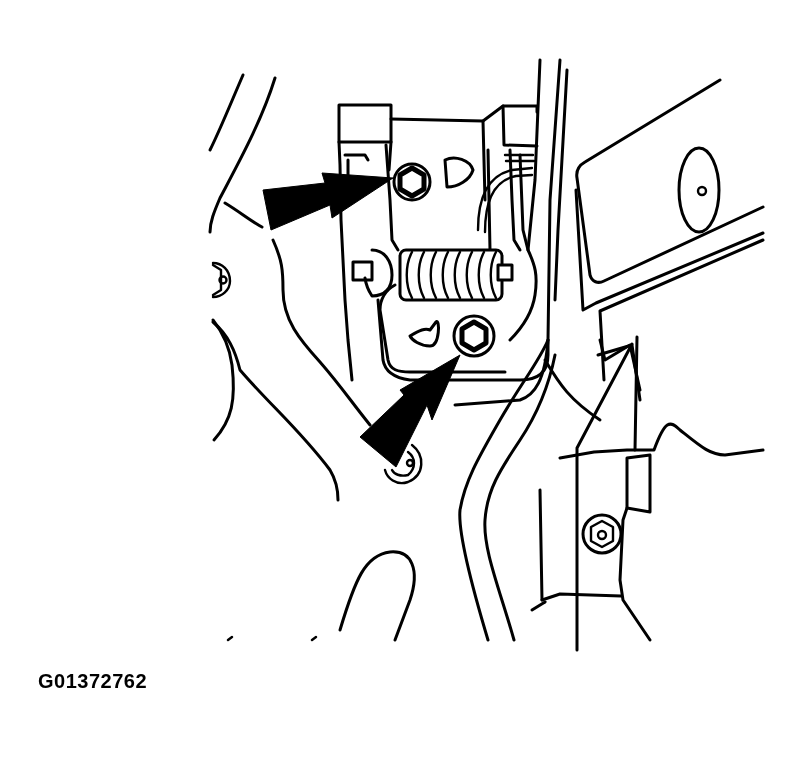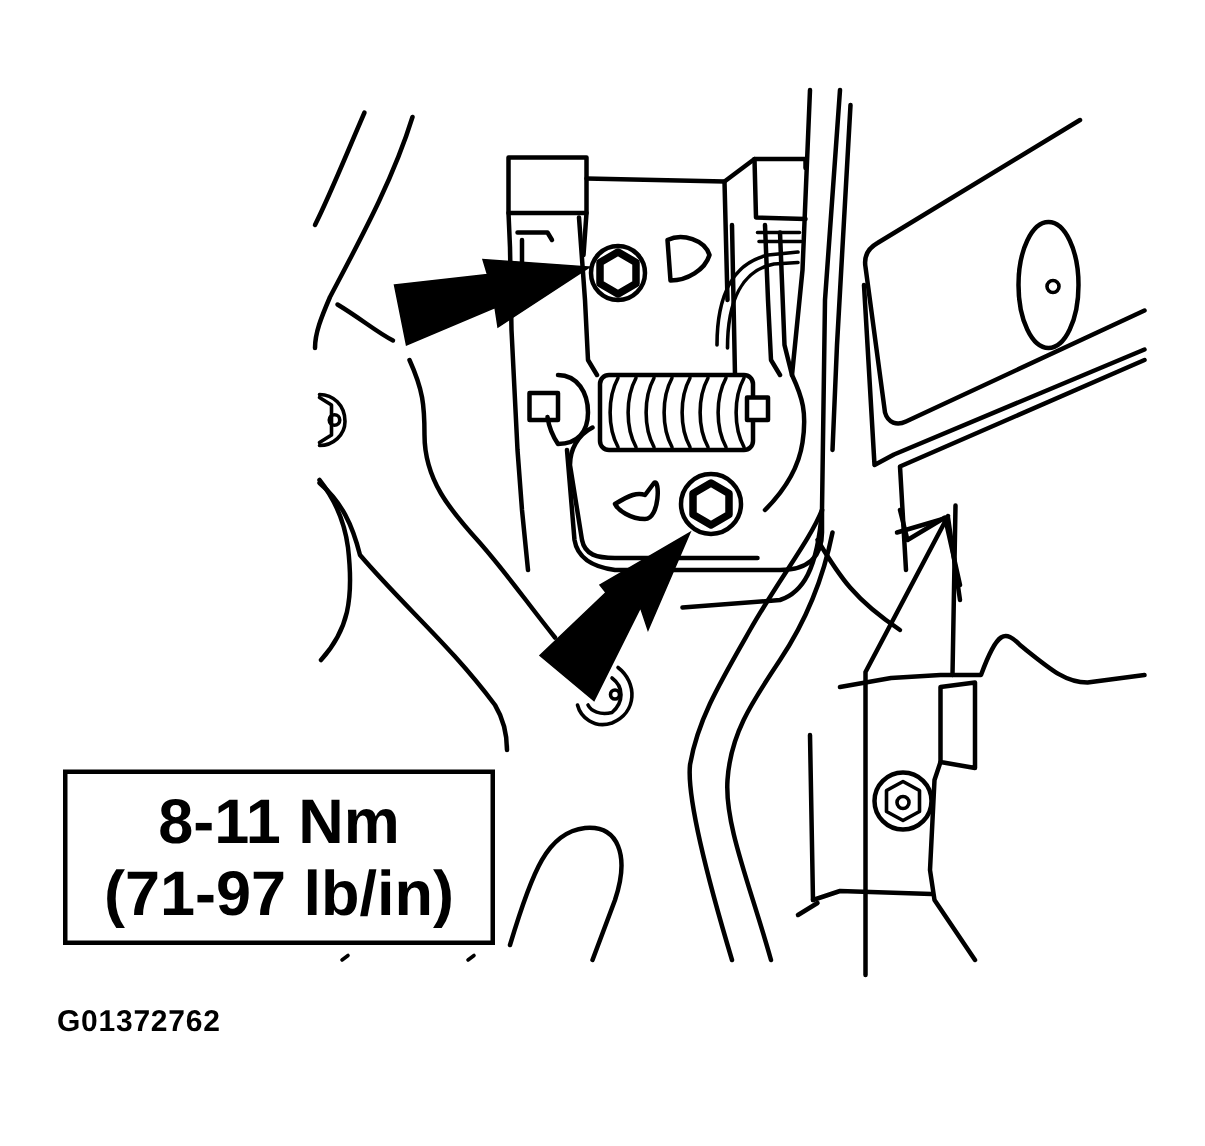--- a/index.html
+++ b/index.html
@@ -141,19 +141,15 @@
       <circle class="ln2" cx="602" cy="535" r="4"></circle>
     </g>
 
     <g>
       <path class="ln" d="M340 630 C355 580 365 555 390 552 C412 550 420 570 410 600 L395 640"></path>
     </g>
 
     <path class="ln2" d="M228 640 L232 637 M312 640 L316 637"></path>
   </svg>
 
-  <div class="torque-box">
-    <div class="torque-line">8-11 Nm</div>
-    <div class="torque-line">(71-97 lb/in)</div>
-  </div>
 
   <div class="figure-id">G01372762</div>
 </div>
 
 </body></html>

